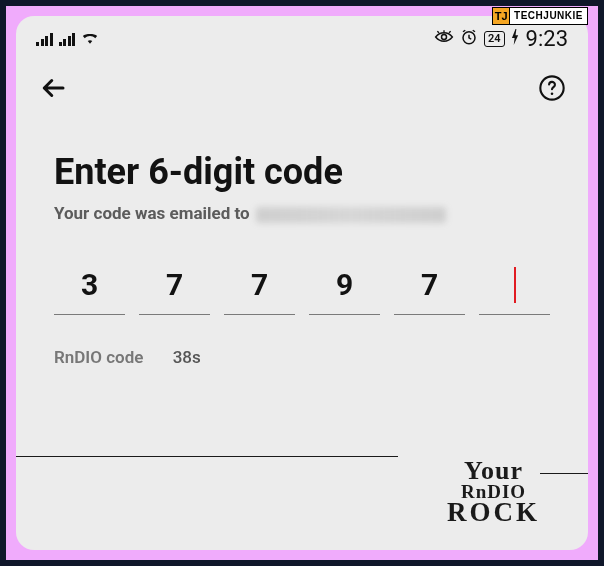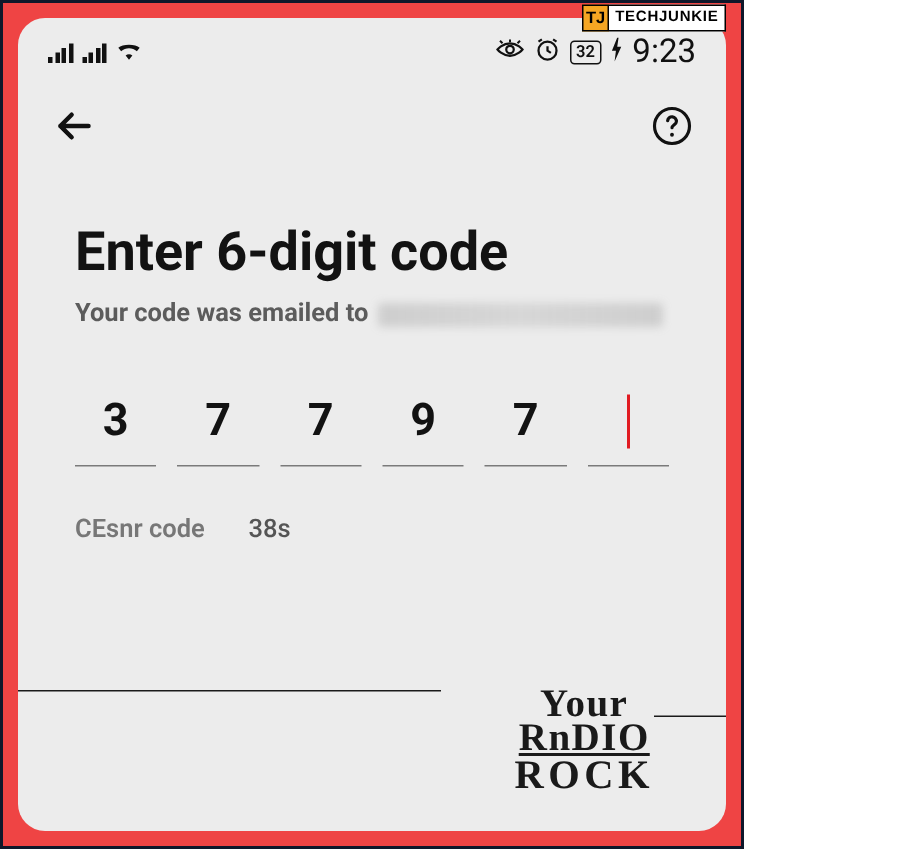--- a/index.html
+++ b/index.html
@@ -4,24 +4,24 @@
   <style>
     * { margin: 0; padding: 0; box-sizing: border-box; }
     body {
       font-family: -apple-system, BlinkMacSystemFont, "Segoe UI", Roboto, Helvetica, Arial, sans-serif;
       width: 610px;
       height: 566px;
       background: #fff;
       position: relative;
     }
     .outer-frame {
-      width: 496px;
+      width: 604px;
       height: 566px;
-      border: 2px solid #0f172a;
-      background: #ef4444;
+      border: 6px solid #0f172a;
+      background: #f0abfc;
       position: relative;
       overflow: hidden;
     }
     .phone-screen {
       position: absolute;
       top: 10px;
       left: 10px;
       right: 10px;
       bottom: 10px;
       background: #ececec;
@@ -185,21 +185,21 @@
       right: 48px;
       bottom: 26px;
       text-align: center;
       font-family: Georgia, 'Times New Roman', serif;
       font-weight: 700;
       color: #1a1a1a;
       line-height: 0.9;
       letter-spacing: 1px;
     }
     .watermark .l1 { font-size: 26px; }
-    .watermark .l2 { font-size: 26px; text-decoration: underline; }
+    .watermark .l2 { font-size: 19px; }
     .watermark .l3 { font-size: 27px; letter-spacing: 3px; }
     .watermark-line {
       position: absolute;
       height: 1.5px;
       background: #1a1a1a;
     }
     .wml-left {
       right: 190px;
       left: 0;
       bottom: 93px;
@@ -250,21 +250,21 @@
               <path d="M4 1l2 2M12 0v2M20 1l-2 2" stroke="#111" stroke-width="1.6"></path>
             </svg>
         </span>
         <span>
           <svg width="18" height="18" viewBox="0 0 24 24">
               <circle cx="12" cy="13" r="8" fill="none" stroke="#111" stroke-width="2"></circle>
               <path d="M12 9v4l3 2M4 5l3-2M20 5l-3-2" stroke="#111" stroke-width="2" fill="none"></path>
             </svg>
         </span>
         <span class="battery-box">
-          <span>32</span>
+          <span>24</span>
         </span>
         <span>
           <svg width="9" height="16" viewBox="0 0 10 18">
               <path d="M5 0L1 10h3l-1 8 5-11H5l1-7z" fill="#111"></path>
             </svg>
         </span>
         <span class="time">9:23</span>
       </div>
     </div>
 
@@ -296,21 +296,21 @@
         <div class="code-cell">7</div>
         <div class="code-cell">9</div>
         <div class="code-cell">7</div>
         <div class="code-cell active">
           <span></span>
           <span class="cursor"></span>
         </div>
       </div>
 
       <div class="resend-row">
-        <span>CEsnr code</span>
+        <span>RnDIO code</span>
         <span class="resend-time">38s</span>
       </div>
     </div>
 
     <div class="watermark-line wml-left"></div>
     <div class="watermark-line wml-right"></div>
     <div class="watermark">
       <div class="l1">Your</div>
       <div class="l2">RnDIO</div>
       <div class="l3">ROCK</div>

